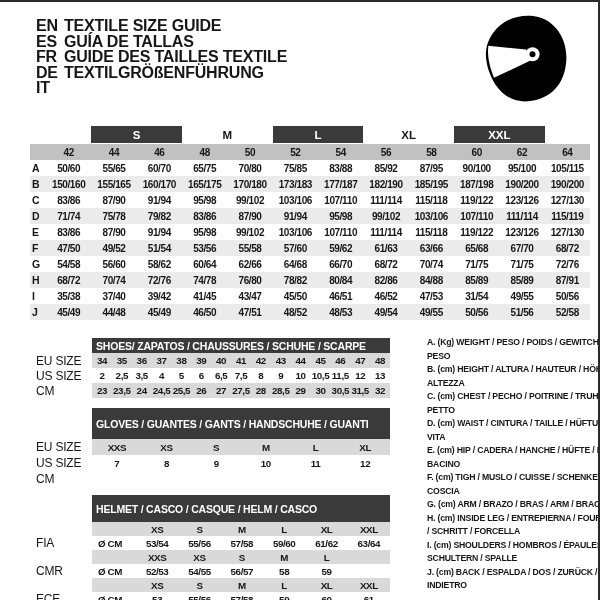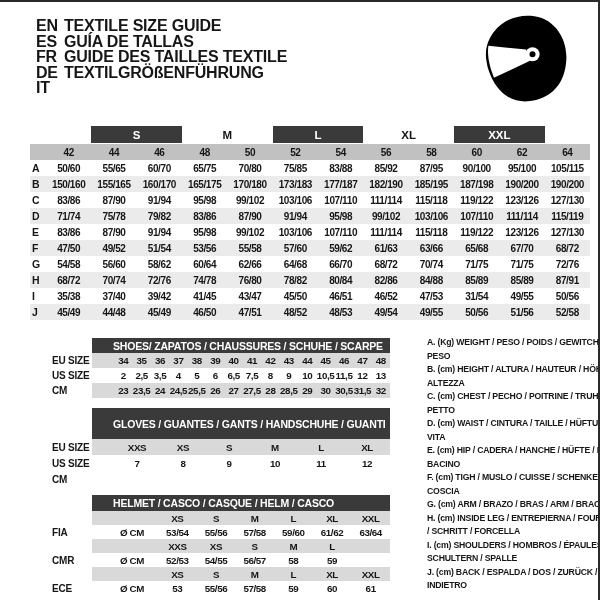--- a/index.html
+++ b/index.html
@@ -27,38 +27,38 @@
   .st-band    { background:#c1c1c1; }
   .st-row.stripe { background:#ebebeb; }
   .st-cell    { text-align:center; font-size:10px; font-weight:700; letter-spacing:-0.4px; white-space:nowrap; }
   .st-letter  { font-size:10.5px; font-weight:700; padding-left:2px; }
 
   
   .bottom  { position:absolute; left:36px; top:336px; width:354px; }
   .btable  { display:flex; }
   .labels  { flex:0 0 56px; width:56px; }
   .spacer-cell { }
-  .label-cell, .spacer-cell { display:flex; align-items:center; font-size:10px; font-weight:700; letter-spacing:-0.2px;margin-left:16px; }
+  .label-cell, .spacer-cell { display:flex; align-items:center; font-size:12px; font-weight:400; letter-spacing:-0.2px; }
   .tbody   { width:298px; }
   .bar     { background:#3a3a3a; color:#fff; font-size:10.5px; font-weight:700;
-             display:flex; align-items:center; padding-left:21px; box-sizing:border-box; letter-spacing:-0.2px; white-space:nowrap; }
-  .brow    { display:grid; align-items:center;padding-left:22px; }
+             display:flex; align-items:center; padding-left:4px; box-sizing:border-box; letter-spacing:-0.2px; white-space:nowrap; }
+  .brow    { display:grid; align-items:center; }
   .brow.shaded { background:#d9d9d9; }
   .bcell   { text-align:center; font-size:9.8px; font-weight:700; letter-spacing:-0.4px; white-space:nowrap; }
   .bcell.unit { text-align:left; padding-left:6px; }
   .cols15  { grid-template-columns:repeat(15,1fr); }
   .cols6   { grid-template-columns:repeat(6,1fr); }
   .colshelm{ grid-template-columns:44px repeat(6,1fr); }
 
   .shoes  .bar, .shoes  .brow, .shoes  .label-cell, .shoes  .spacer-cell { height:15px; }
   .shoes  { margin-bottom:10px; }
   .gloves .bar, .gloves .spacer-cell { height:31px; }
   .gloves .brow, .gloves .label-cell { height:16px; }
   .gloves { margin-bottom:8px; }
-  .helmet .bar, .helmet .spacer-cell { height:16px; }
+  .helmet .bar, .helmet .spacer-cell { height:27px; }
   .helmet .brow, .helmet .label-cell { height:14px; }
 
   
   .legend { position:absolute; left:394px; top:334px; width:196px;margin-left:33px; }
   .legend-item { font-size:8.7px; font-weight:700; line-height:13.5px; letter-spacing:-0.2px; }
 </style>
 </head>
 <body>
 
 <div class="page">

